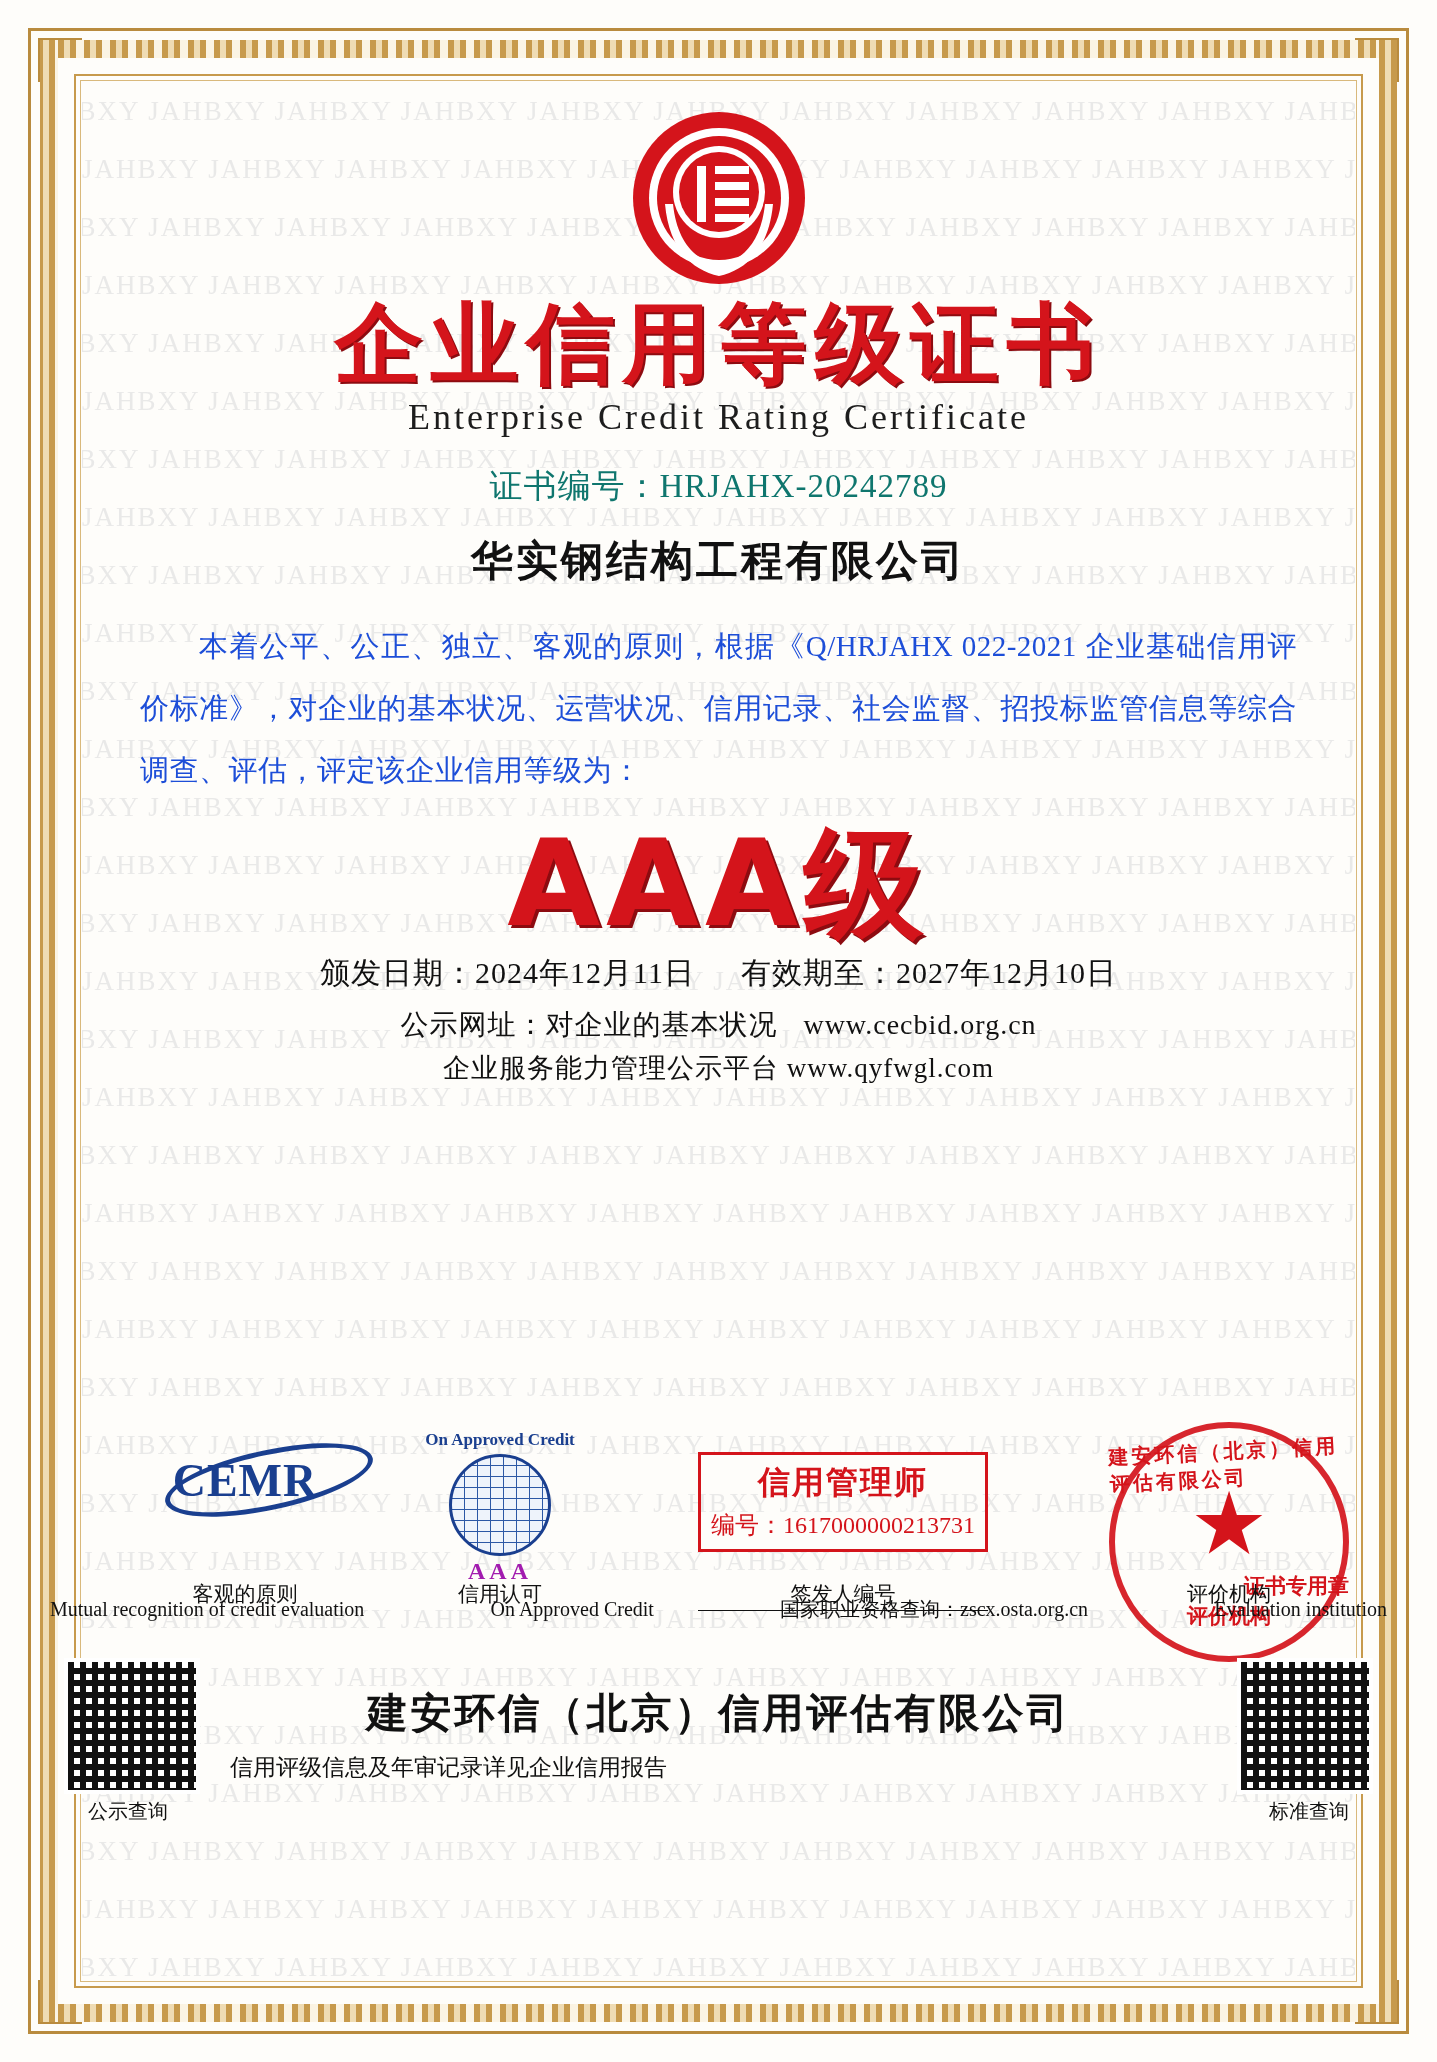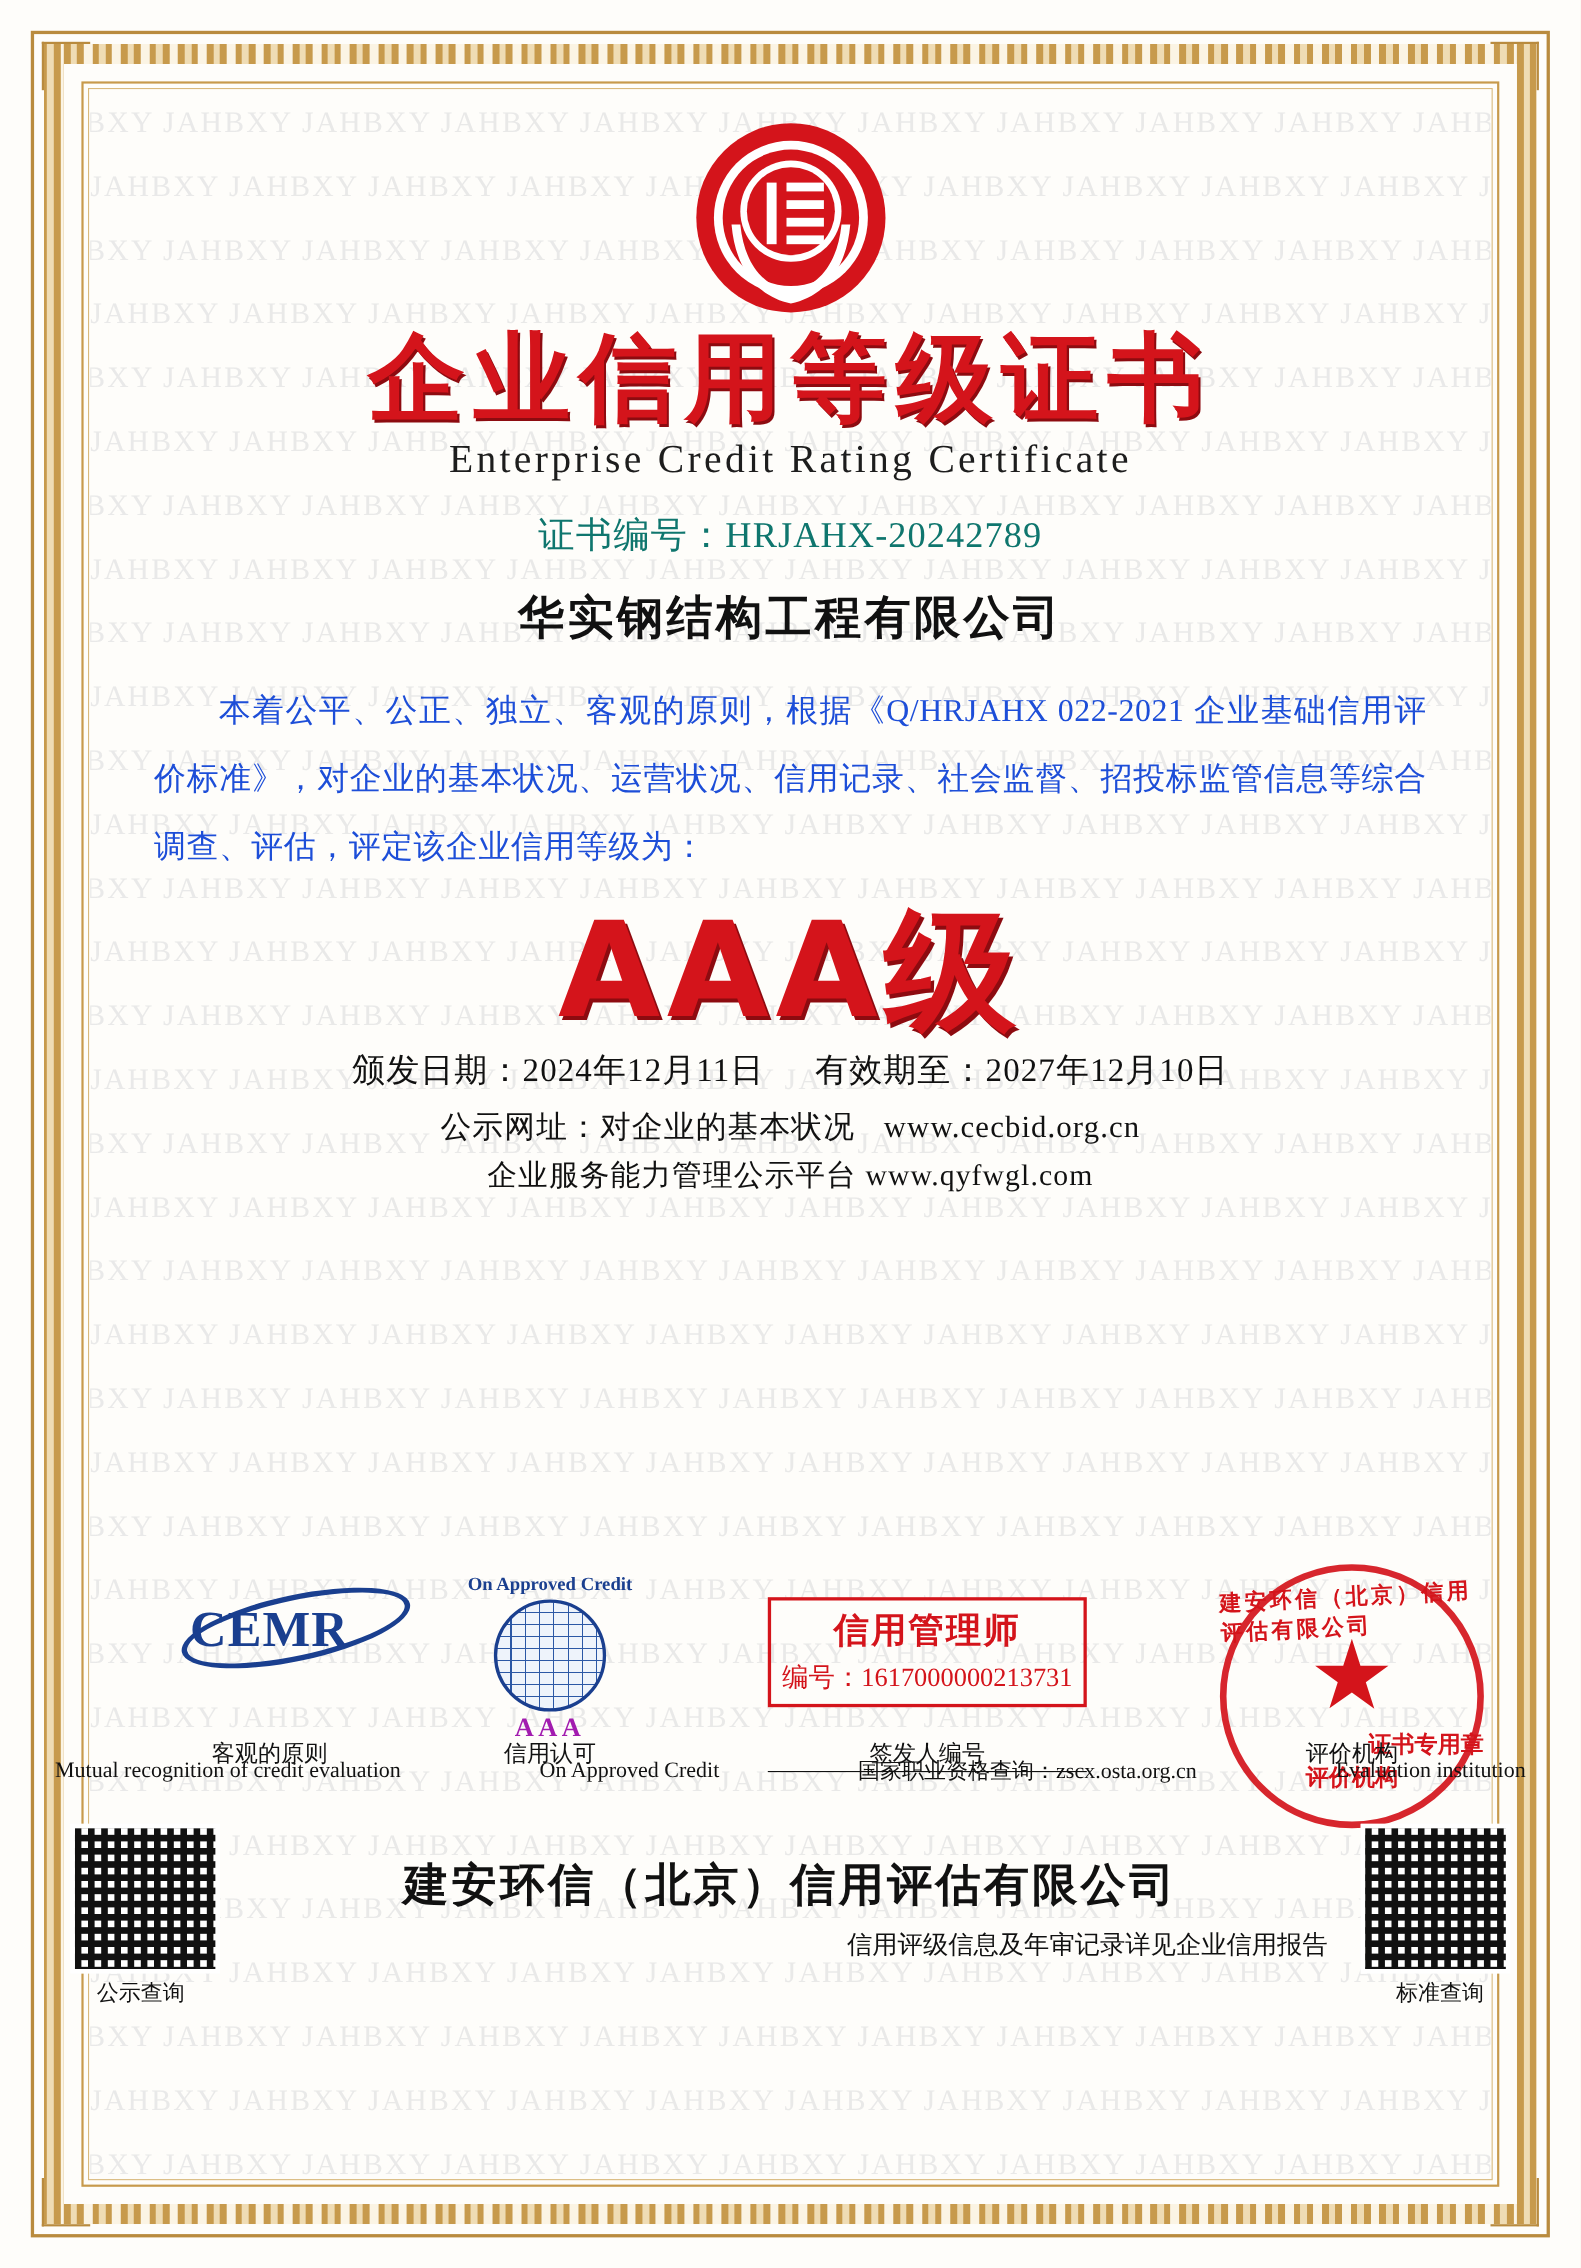--- a/index.html
+++ b/index.html
@@ -267,21 +267,21 @@
   .qr-cap.right{right:18px;top:158px;}
 
   .org{
     position:absolute;left:200px;right:200px;top:46px;
     font-family:"DejaVu Sans", sans-serif;
     font-weight:bold;font-size:41px;letter-spacing:3px;color:#111;
     text-align:center;
   }
   .note{
     position:absolute;left:200px;right:200px;top:112px;
-    font-size:23px;color:#111;text-align:right;
+    font-size:23px;color:#111;text-align:left;
     font-family:"DejaVu Sans", sans-serif;
   }
 </style>
 </head>
 <body>
 
 <div class="page">
 
   <div class="frame-outer"></div>
   <div class="frame-band"></div>

